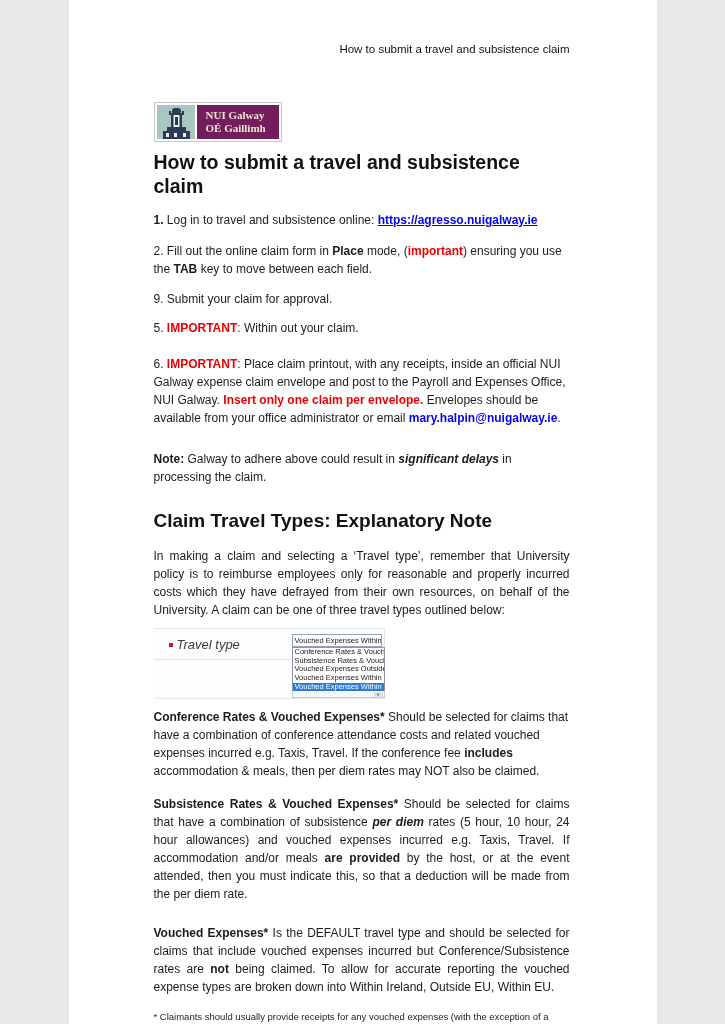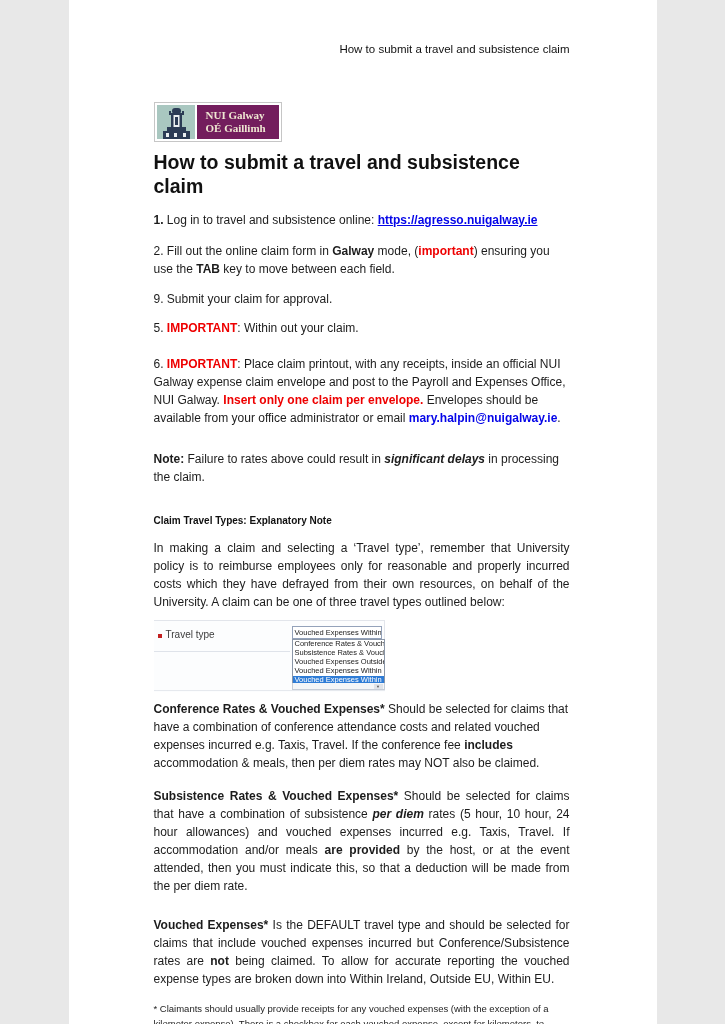--- a/index.html
+++ b/index.html
@@ -37,30 +37,30 @@
   }
   .doc-title{font-size:19.5px;font-weight:bold;margin-top:7px;line-height:24px;color:#111;}
 
   .step-1{margin-top:3px;}
   .step-2{margin-top:13px;}
   .step-3{margin-top:18px;}
   .step-4{margin-top:12px;}
   .step-5{margin-top:11px;}
   .step-6{margin-top:18px;}
   .note-line{margin-top:23px;}
-  .section-heading{font-size:10px;font-weight:bold;margin-top:25px;line-height:20px;color:#111;}
+  .section-heading{font-size:19px;font-weight:bold;margin-top:25px;line-height:20px;color:#111;}
   .intro{margin-top:3px;}
 
   
   .shot{position:relative;width:231px;height:72px;margin-top:9px;background:#fcfdfe;font-family:"Liberation Sans",sans-serif;}
   .shot-topline{position:absolute;top:0;left:0;width:231px;height:1px;background:#e2e5eb;}
   .shot-rightline{position:absolute;top:0;right:0;height:70px;width:1px;background:#e2e5eb;}
   .shot-bottomline{position:absolute;top:70px;left:0;width:231px;height:1px;background:#e6e9ee;}
   .shot-underline{position:absolute;top:31px;left:0;width:136px;height:1px;background:#dfe3ea;}
-  .shot-label{position:absolute;top:9px;left:4px;font-size:10px;color:#3d3d3d;white-space:nowrap;}
+  .shot-label{position:absolute;top:9px;left:15px;font-size:13px;color:#3d3d3d;white-space:nowrap;font-style:italic;}
   .red-bullet{display:inline-block;width:4px;height:4px;background:#c22020;margin-right:4px;vertical-align:middle;}
   .shot-select{
     position:absolute;top:6px;left:138px;width:90px;height:13px;
     border:1px solid #94a2ba;background:#fff;display:flex;align-items:center;
     justify-content:space-between;font-size:7.5px;color:#222;padding:0 2px;white-space:nowrap;overflow:hidden;
   }
   .shot-list{
     position:absolute;top:19px;left:138px;width:93px;
     border:1px solid #8b97a8;background:#fff;
   }
@@ -107,30 +107,30 @@
       <div class="logo-textbox">
         <div>NUI Galway</div>
         <div>OÉ Gaillimh</div>
       </div>
     </div>
 
     <h1 class="doc-title">How to submit a travel and subsistence claim</h1>
 
     <p class="body-text step-1"><span class="bold">1.</span><span> Log in to travel and subsistence online:  </span><span class="link">https://agresso.nuigalway.ie</span></p>
 
-    <p class="body-text step-2"><span>2. Fill out the online claim form in </span><span class="bold">Galway</span><span> mode, (</span><span class="red">important</span><span>) ensuring you use the </span><span class="bold">TAB</span><span> key to move between each field.</span></p>
+    <p class="body-text step-2"><span>2. Fill out the online claim form in </span><span class="bold">Place</span><span> mode, (</span><span class="red">important</span><span>) ensuring you use the </span><span class="bold">TAB</span><span> key to move between each field.</span></p>
 
 
     <p class="body-text step-4">9. Submit your claim for approval.</p>
 
     <p class="body-text step-5"><span>5. </span><span class="red">IMPORTANT</span><span>: Within out your claim.</span></p>
 
     <p class="body-text step-6"><span>6. </span><span class="red">IMPORTANT</span><span>: Place claim printout, with any receipts, inside an official NUI Galway expense claim envelope and post to the Payroll and Expenses Office, NUI Galway. </span><span class="red">Insert only one claim per envelope.</span><span>   Envelopes should be available from your office administrator or email </span><span class="link no-underline">mary.halpin@nuigalway.ie</span><span>.</span></p>
 
-    <p class="body-text note-line"><span class="bold">Note:</span><span> Failure to rates above could result in </span><span class="bi">significant delays</span><span> in processing the claim.</span></p>
+    <p class="body-text note-line"><span class="bold">Note:</span><span> Galway to adhere above could result in </span><span class="bi">significant delays</span><span> in processing the claim.</span></p>
 
     <h2 class="section-heading">Claim Travel Types: Explanatory Note</h2>
 
     <p class="body-text intro justify">In making a claim and selecting a ‘Travel type’, remember that University policy is to reimburse employees only for reasonable and properly incurred costs which they have defrayed from their own resources, on behalf of the University.  A claim can be one of three travel types outlined below:</p>
 
     <div class="shot">
       <div class="shot-topline"></div>
       <div class="shot-rightline"></div>
       <div class="shot-underline"></div>
       <div class="shot-bottomline"></div>

